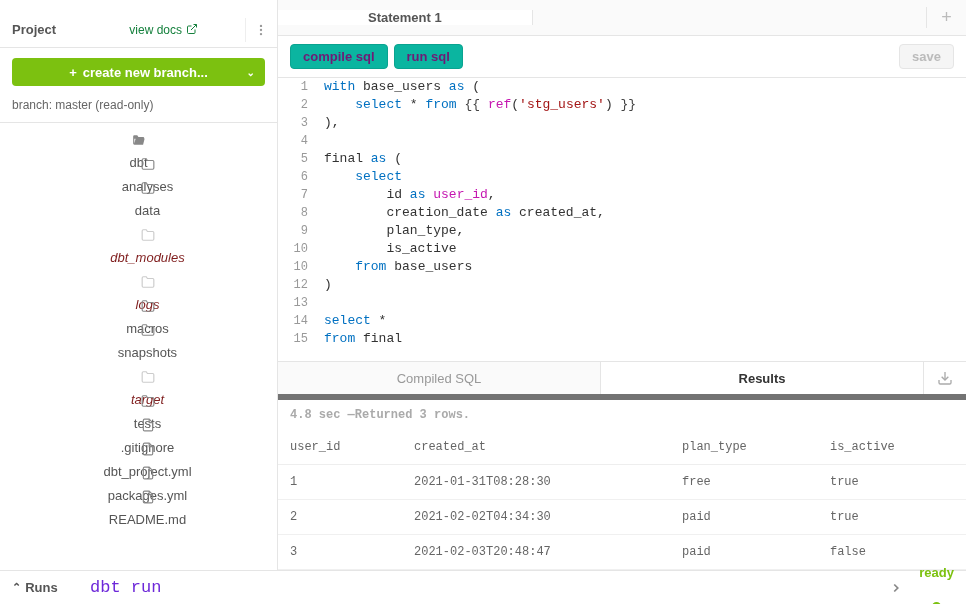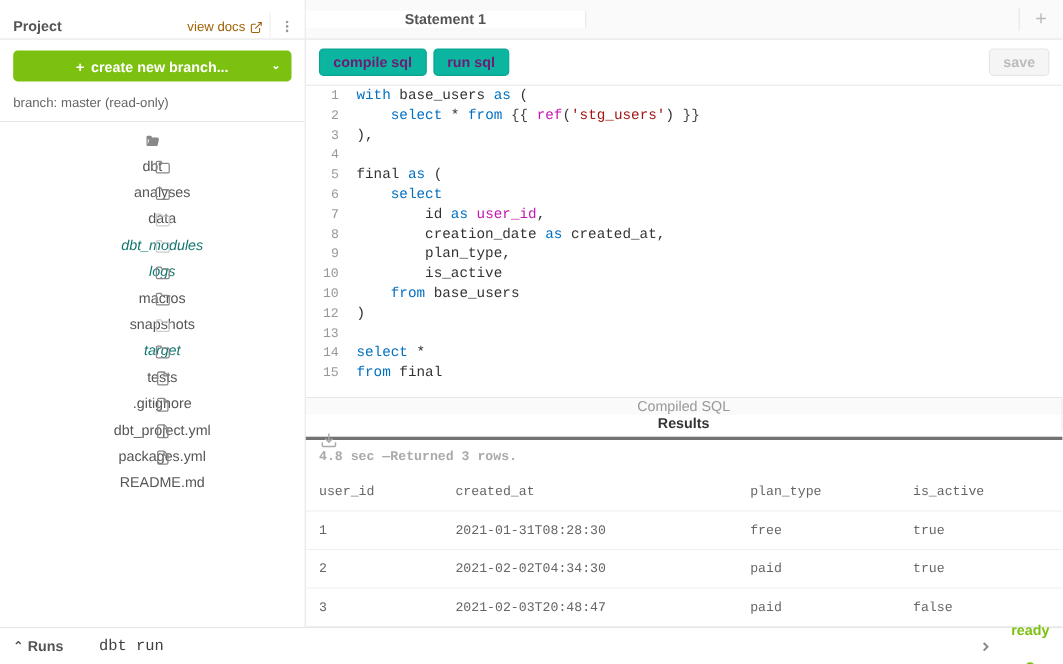--- a/index.html
+++ b/index.html
@@ -20,31 +20,32 @@
     .sidebar {
       width: 278px;
       border-right: 1px solid #e5e5e5;
       display: flex;
       flex-direction: column;
       background: #fff;
     }
     .sidebar-header {
       display: flex;
       align-items: center;
-      height: 36px;
+      height: 48px;
       padding: 12px 8px 0 12px;
       border-bottom: 1px solid #e5e5e5;
+      gap: 41px;
     }
     .sidebar-title { font-weight: 600; color: #555; flex: 1; }
     .view-docs {
-      color: #a16207;
+      color: #15803d;
       font-size: 12px;
       text-decoration: none;
       display: inline-flex;
-      align-items: flex-end;
+      align-items: flex-start;
       gap: 4px;
       margin-right: 6px;
     }
     .kebab {
       width: 24px; height: 24px;
       display: inline-flex; align-items: center; justify-content: center;
       color: #999;
       cursor: pointer;
       border-left: 1px solid #eee;
       padding-left: 6px;
@@ -84,21 +85,21 @@
       gap: 8px;
       padding: 4px 12px 4px 18px;
       font-size: 13px;
       color: #555;
       cursor: pointer;
       height: 24px;
       flex-direction: column;
     }
     .tree-item.root { padding-left: 12px; font-weight: 500; }
     .tree-item.child { padding-left: 30px; align-items: center; }
-    .tree-item.dim { color: #0f766e; font-style: italic; }
+    .tree-item.dim { color: #7f1d1d; font-style: italic; margin-top: 23px; }
     .tree-item .ticon { width: 14px; height: 14px; flex-shrink: 0; color: #888; }
     .tree-item.dim .ticon { color: #ccc; }
     
     .editor-pane { flex: 1; display: flex; flex-direction: column; min-width: 0; }
     .tab-bar {
       height: 36px;
       display: flex;
       border-bottom: 1px solid #e5e5e5;
       background: #fafafa;
       align-items: center;
@@ -165,21 +166,21 @@
       user-select: none;
       background: #fff;
     }
     .code-content { padding-left: 6px; white-space: pre; }
     .kw { color: #0070c1; }
     .fn { color: #c516b0; }
     .str { color: #a31515; }
     .tpl { color: #444; }
     
     .results-panel { border-top: 1px solid #e5e5e5; display: flex; flex-direction: column; }
-    .result-tabs { display: flex; height: 38px; border-bottom: 3px solid #737373; flex-direction: column; }
+    .result-tabs { display: flex; height: 38px; border-bottom: 6px solid #737373; }
     .result-tab {
       flex: 1;
       display: flex;
       align-items: center;
       justify-content: center;
       color: #999;
       font-size: 13px;
       cursor: pointer;
       border-right: 1px solid #e5e5e5;
     }
@@ -231,22 +232,22 @@
       color: #555;
       cursor: pointer;
       width: 60px;
     }
     .cmd-input {
       flex: 1;
       height: 24px;
       border: none;
       background: #fff;
       padding: 0 8px;
-      font-size: 14px;
-      color: #404040;
+      font-size: 17px;
+      color: #6d28d9;
       outline: none;
     }
     .run-arrow { color: #888; cursor: pointer; padding: 0 6px; font-size: 16px; }
     .status {
       display: flex;
       align-items: center;
       gap: 22px;
       font-size: 13px;
       font-weight: 600;
       color: #7cc110;

